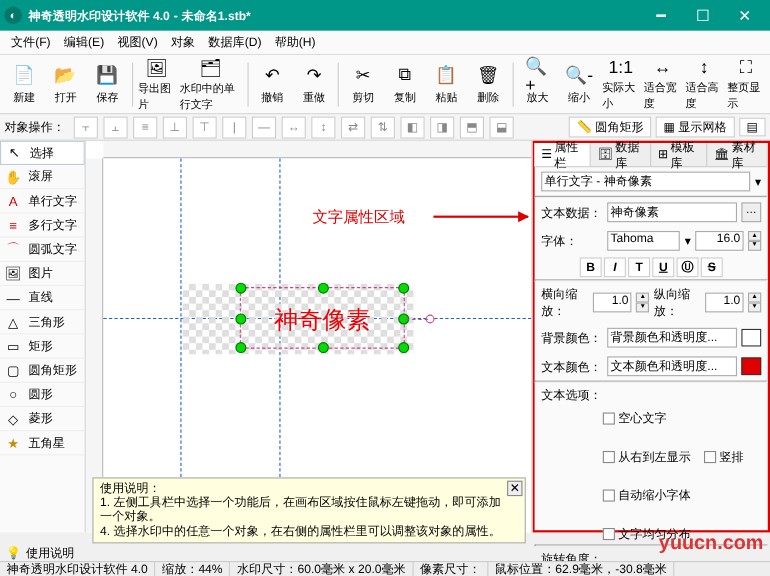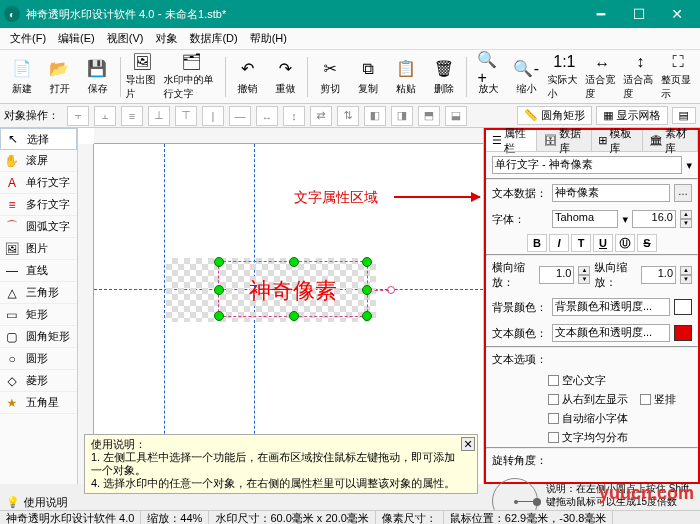--- a/index.html
+++ b/index.html
@@ -1,19 +1,19 @@
 <!DOCTYPE html>
 <html><head>
 <meta charset="utf-8">
 <style>
 * { box-sizing: border-box; margin: 0; padding: 0; font-family: "Microsoft YaHei", SimSun, sans-serif; font-size: 11px; }
 body { width: 700px; height: 524px; background: #f0f0f0; overflow: hidden; position: relative; }
 .titlebar { height: 28px; background: #009688; display: flex; align-items: center; padding: 0 4px; color: #fff; }
 .titlebar .app-icon { width: 16px; height: 16px; background: #00796b; border-radius: 50%; margin-right: 6px; display: flex; align-items: center; justify-content: center; font-size: 10px; }
-.titlebar .title { flex: 1; font-size: 12px; }
+.titlebar .title { flex: 1; font-size: 12px; font-weight: bold; }
 .titlebar .winbtn { width: 38px; height: 28px; display: flex; align-items: center; justify-content: center; font-size: 14px; cursor: pointer; }
 .menubar { height: 22px; background: #fafafa; border-bottom: 1px solid #ddd; display: flex; align-items: center; padding: 0 4px; }
 .menubar .menu-item { padding: 0 6px; cursor: pointer; }
 .toolbar { height: 54px; background: #fafafa; border-bottom: 1px solid #ccc; display: flex; align-items: center; padding: 0 4px; gap: 2px; }
 .tool-btn { width: 44px; height: 48px; display: flex; flex-direction: column; align-items: center; justify-content: center; cursor: pointer; border: 1px solid transparent; }
 .tool-btn .icon { width: 22px; height: 22px; display: flex; align-items: center; justify-content: center; font-size: 16px; }
 .tool-btn .label { font-size: 10px; margin-top: 2px; }
 .sep { width: 1px; height: 40px; background: #ccc; margin: 0 2px; }
 .subbar { height: 24px; background: #f5f5f5; border-bottom: 1px solid #ccc; display: flex; align-items: center; padding: 0 4px; gap: 4px; }
 .subbar .label { margin-right: 4px; }
@@ -46,21 +46,21 @@
 .rp-row { display:flex; align-items:center; padding:4px 6px; gap:4px; }
 .rp-row label { width:56px; font-size:11px; }
 .rp-select { flex:1; border:1px solid #aaa; height:18px; padding:0 2px; background:#fff; font-size:11px; }
 .rp-input { width:44px; border:1px solid #aaa; height:18px; padding:0 2px; background:#fff; text-align:right; font-size:11px; }
 .rp-input-full { flex:1; border:1px solid #aaa; height:18px; padding:0 2px; background:#fff; font-size:11px; }
 .stepper { width:12px; height:18px; display:flex; flex-direction:column; }
 .step-btn { width:12px; height:9px; border:1px solid #aaa; background:#eee; font-size:6px; text-align:center; line-height:7px; }
 .style-row { display:flex; gap:2px; padding:2px 6px; justify-content:center; }
 .style-btn { width:20px; height:18px; border:1px solid #ccc; background:#fff; font-size:11px; text-align:center; line-height:16px; font-weight:bold; }
 .color-swatch { width:18px; height:16px; border:1px solid #333; }
-.checkbox-row { display:flex; flex-wrap:wrap; padding:2px 6px 2px 62px; gap:4px 12px; }
+.checkbox-row { display:flex; flex-wrap:wrap; padding:2px 6px 2px 62px; gap:20px 12px; }
 .cb-item { display:flex; align-items:center; gap:3px; font-size:11px; }
 .cb { width:11px; height:11px; border:1px solid #888; background:#fff; }
 .rotate-area { display:flex; padding:6px; gap:8px; align-items:center; }
 .rotate-circle { width:46px; height:46px; border:1px solid #888; border-radius:50%; position:relative; }
 .rotate-dot { width:8px; height:8px; background:#666; border-radius:50%; position:absolute; right:-4px; top:19px; }
 .rotate-center { width:4px; height:4px; background:#666; border-radius:50%; position:absolute; left:21px; top:21px; }
 .rotate-line { width:20px; height:1px; background:#666; position:absolute; left:23px; top:22px; }
 .rotate-desc { flex:1; font-size:10px; line-height:13px; }
 .help-box { position:absolute; left:84px; right:222px; bottom:30px; background:#ffffe0; border:1px solid #aaa; padding:3px 20px 3px 6px; font-size:10px; line-height:13px; }
 .help-box .close { position:absolute; right:2px; top:2px; width:14px; height:14px; border:1px solid #888; text-align:center; line-height:12px; cursor:pointer; background:#eee; }
@@ -256,21 +256,21 @@
       </div>
   </div>
 
   <div class="canvas-area">
     <div class="ruler-h"></div>
     <div class="ruler-v"></div>
     <div class="canvas-inner">
       <div class="guide-v" style="left:70px"></div>
       <div class="guide-v" style="left:160px"></div>
       <div class="guide-h" style="top:145px"></div>
-      <div class="annot" style="left:200px; top:45px;">文字属性区域</div>
+      <div class="annot" style="left:190px; top:45px;">文字属性区域</div>
       <div class="arrow" style="left:300px; top:52px; width:86px;"></div>
 
       <div class="watermark-box checker" style="left:72px; top:114px; width:210px; height:64px;">
         <div class="sel-border" style="left:52px; top:3px; width:150px; height:56px;">
           <div class="wm-text">神奇像素</div>
           <div class="handle" style="left:-5px;top:-5px"></div>
           <div class="handle" style="left:70px;top:-5px"></div>
           <div class="handle" style="right:-5px;top:-5px"></div>
           <div class="handle" style="left:-5px;top:23px"></div>
           <div class="handle" style="right:-5px;top:23px"></div>

